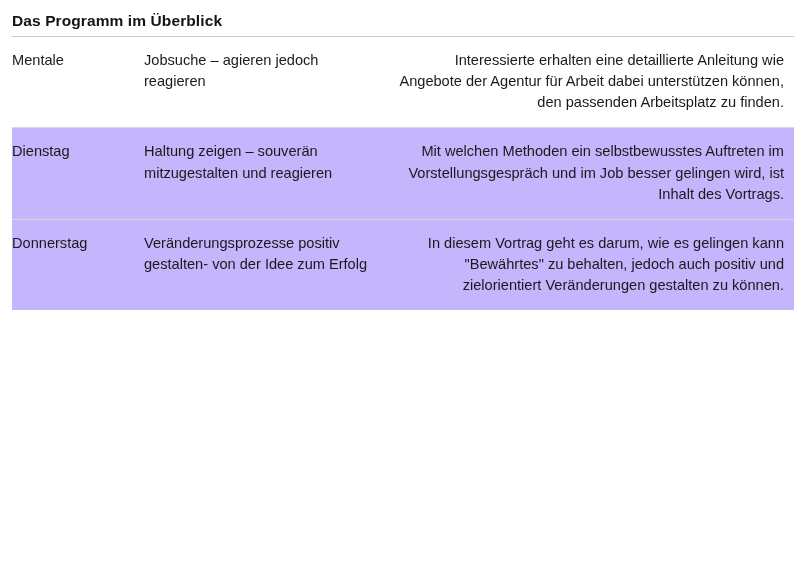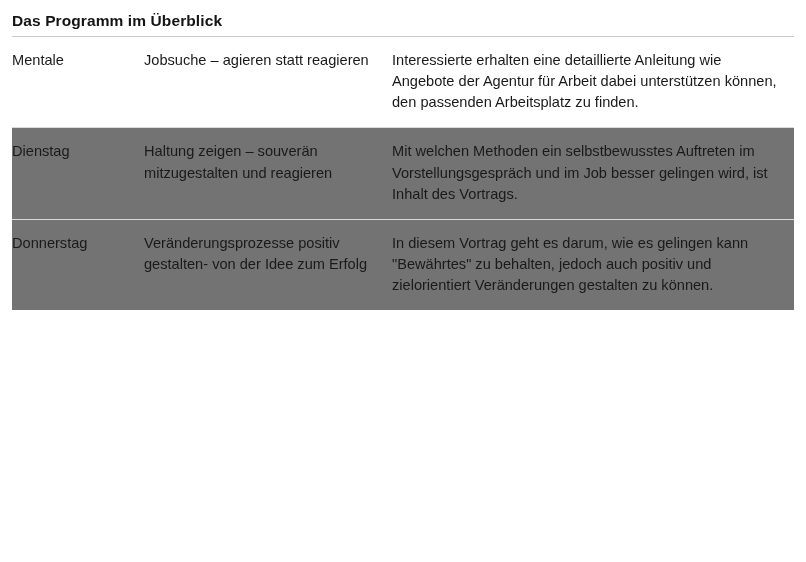--- a/index.html
+++ b/index.html
@@ -41,36 +41,37 @@
     margin-top: 0;
   }
   table.program td {
     vertical-align: top;
     padding: 13px 10px 14px 0;
     font-size: 14.6px;
     line-height: 1.45;
     border-bottom: 1px solid #d9d9d9;
   }
   tr.row-alt td {
-    background: #737373;
+    background: #c4b5fd;
   }
   tr:last-child td {
     border-bottom: none;
   }
   td.col-day {
     width: 122px;
     padding-left: 4px;
   }
   td.col-topic {
     width: 238px;
     padding-left: 10px;
   }
   td.col-desc {
     padding-left: 14px;
     padding-right: 28px;
+    text-align: right;
   }
   .sheet-edge {
     position: absolute;
     left: 0;
     right: 0;
     bottom: 0;
     height: 1px;
     background: #ffffff;
   }
 </style>
@@ -79,21 +80,21 @@
 
 <div class="page">
 
   <h1 class="page-title">Das Programm im Überblick</h1>
   <hr class="title-rule">
 
   <table class="program">
     <tbody>
       <tr class="row">
         <td class="col-day">Mentale</td>
-        <td class="col-topic">Jobsuche – agieren statt reagieren</td>
+        <td class="col-topic">Jobsuche – agieren jedoch reagieren</td>
         <td class="col-desc">Interessierte erhalten eine detaillierte Anleitung wie Angebote der Agentur für Arbeit dabei unterstützen können, den passenden Arbeitsplatz zu finden.</td>
       </tr>
       <tr class="row row-alt">
         <td class="col-day">Dienstag</td>
         <td class="col-topic">Haltung zeigen – souverän mitzugestalten und reagieren</td>
         <td class="col-desc">Mit welchen Methoden ein selbstbewusstes Auftreten im Vorstellungsgespräch und im Job besser gelingen wird, ist Inhalt des Vortrags.</td>
       </tr>
       <tr class="row row-alt">
         <td class="col-day">Donnerstag</td>
         <td class="col-topic">Veränderungsprozesse positiv gestalten- von der Idee zum Erfolg</td>

